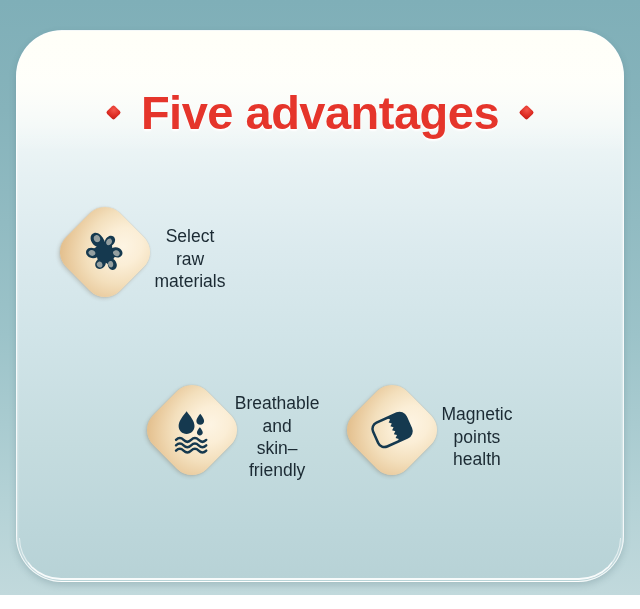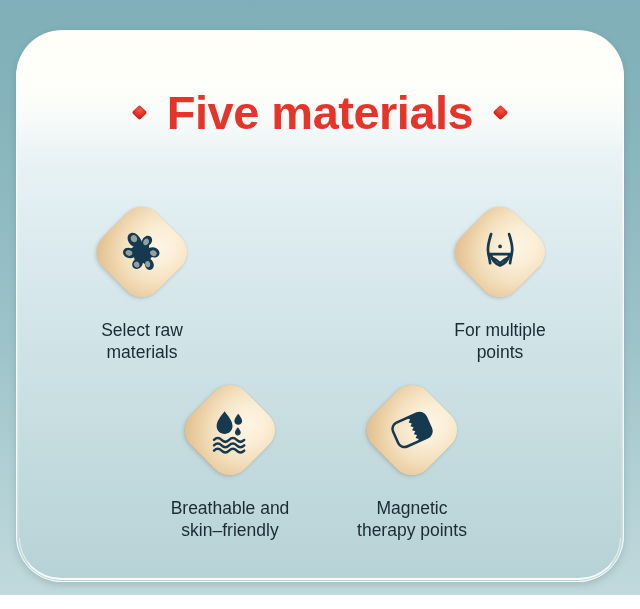--- a/index.html
+++ b/index.html
@@ -121,21 +121,21 @@
     left: 135px;
     top: 346px;
     width: 338px;
     display: flex;
     justify-content: space-between;
     gap: 26px;
   }
   .feature {
     width: 170px;
     display: flex;
-    flex-direction: column;
+    flex-direction: row;
     align-items: center;
   }
 
   
   .tile-wrap {
     position: relative;
     width: 106px;
     height: 106px;
     display: flex;
     align-items: center;
@@ -177,21 +177,21 @@
 <body>
 
 <div id="stage">
 
   <div id="card">
     <div id="card-gloss"></div>
     <div id="card-rim"></div>
 
     <div id="title-row">
       <span class="title-bullet"></span>
-      <span id="page-title">Five materials</span>
+      <span id="page-title">Five advantages</span>
       <span class="title-bullet"></span>
     </div>
 
     <div id="features-top">
 
       <div class="feature">
         <div class="tile-wrap">
           <div class="tile"></div>
           <svg class="tile-ico" viewBox="0 0 64 64">
             <g fill="#15394f">
@@ -203,37 +203,20 @@
               <path d="M25.2 42.2c1.5-.8 3.3.2 4 1.9.6 1.7 0 3.3-1.5 3.8-1.7.6-3.6-.6-4.1-2.4-.5-1.6.2-2.9 1.6-3.3z" fill="#fdf4e3" opacity="0.55"></path>
               <path d="M38.4 41.3c1.4.5 2.3 2.3 2.1 4.1-.2 1.7-1.5 2.8-2.9 2.4-1.6-.5-2.6-2.4-2.4-4.2.2-1.6 1.5-2.7 3.2-2.3z" fill="#fdf4e3" opacity="0.55"></path>
             </g>
           </svg>
         </div>
         <div class="feature-label">Select raw
 materials</div>
       </div>
 
 
-      <div class="feature">
-        <div class="tile-wrap">
-          <div class="tile"></div>
-          <svg class="tile-ico" viewBox="0 0 64 64">
-            <g fill="none" stroke="#15394f" stroke-width="2.8" stroke-linecap="round" stroke-linejoin="round">
-              <path d="M22.8 13.5c-1.9 6.4-3.6 11.4-3.2 16.7.3 4.4 1.7 8.4 2.2 13.4"></path>
-              <path d="M41.4 13.5c1.9 6.4 3.6 11.4 3.2 16.7-.3 4.4-1.7 8.4-2.2 13.4"></path>
-              <path d="M20.4 34.2h23.4"></path>
-              <path d="M22.6 34.6c.9 5.1 3.9 9.2 9.5 11.4 5.6-2.2 8.6-6.3 9.5-11.4"></path>
-              <path d="M25.3 38.6c2.4 1.2 4.6 2.8 6.8 5.1 2.2-2.3 4.4-3.9 6.8-5.1"></path>
-            </g>
-            <circle cx="32.1" cy="26.2" r="1.9" fill="#15394f"></circle>
-          </svg>
-        </div>
-        <div class="feature-label">For multiple
-points</div>
-      </div>
 
     </div>
 
     <div id="features-bottom">
 
       <div class="feature">
         <div class="tile-wrap">
           <div class="tile"></div>
           <svg class="tile-ico" viewBox="0 0 64 64">
             <g fill="#15394f">
@@ -256,19 +239,19 @@
         <div class="tile-wrap">
           <div class="tile"></div>
           <svg class="tile-ico" viewBox="0 0 64 64">
             <g transform="rotate(-24 32 32)">
               <rect x="13.5" y="18.5" width="37" height="27" rx="7" ry="7" fill="none" stroke="#15394f" stroke-width="2.6"></rect>
               <path d="M32 18.5h11.5c3.9 0 7 3.1 7 7v13c0 3.9-3.1 7-7 7H32l2.6-2.2-2.6-2.2 2.6-2.2-2.6-2.2 2.6-2.2-2.6-2.2 2.6-2.2-2.6-2.2 2.6-2.2-2.6-2.2 2.6-2.2z" fill="#15394f"></path>
             </g>
           </svg>
         </div>
         <div class="feature-label">Magnetic
-therapy points</div>
+points health</div>
       </div>
 
     </div>
 
   </div>
 </div>
 
 </body></html>

